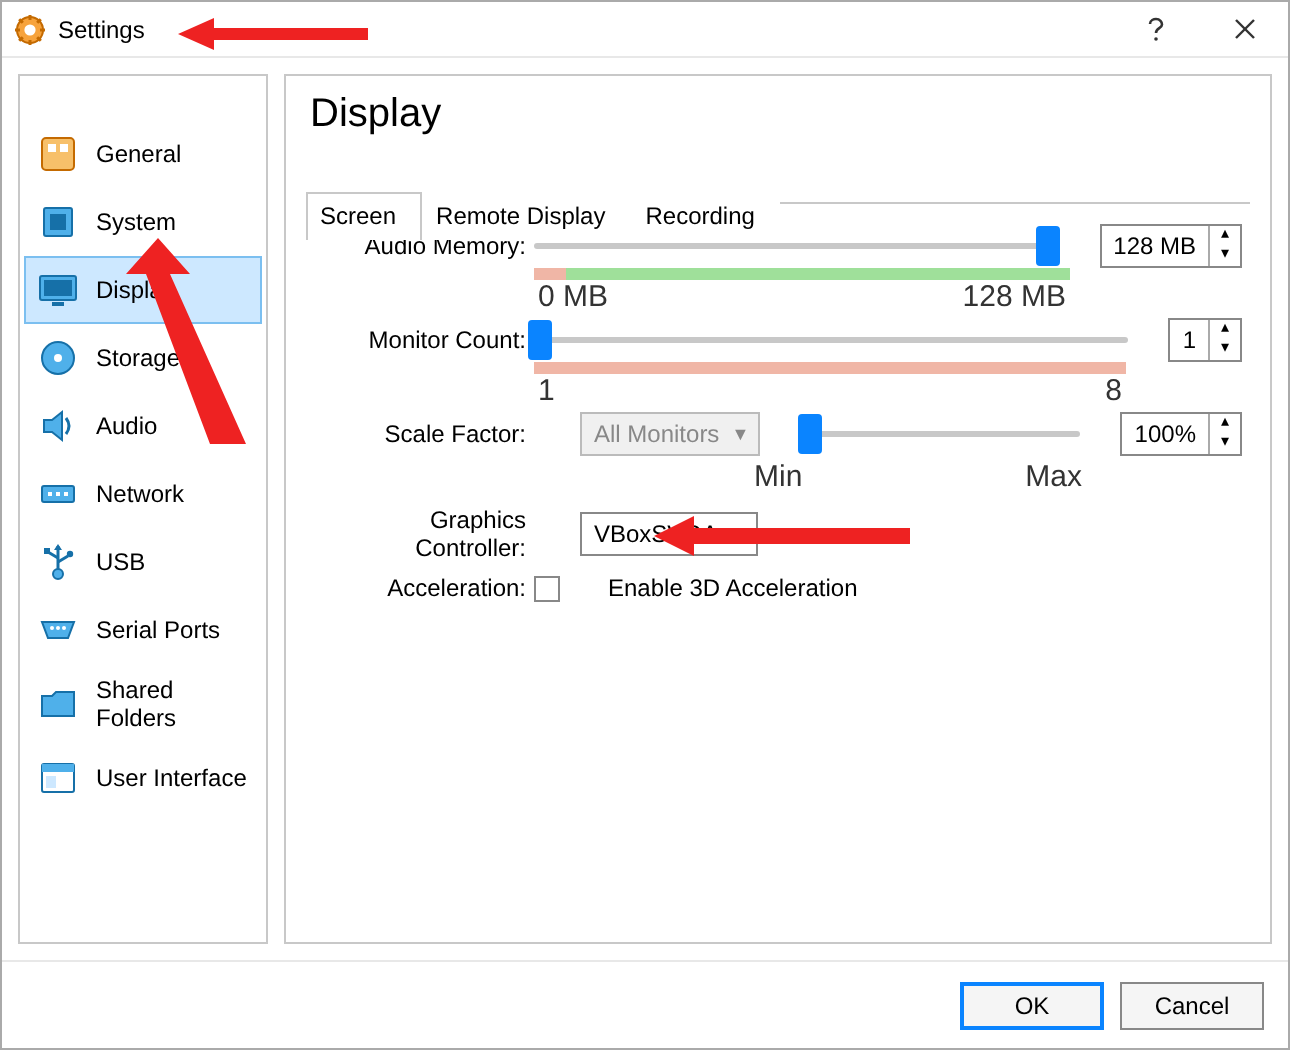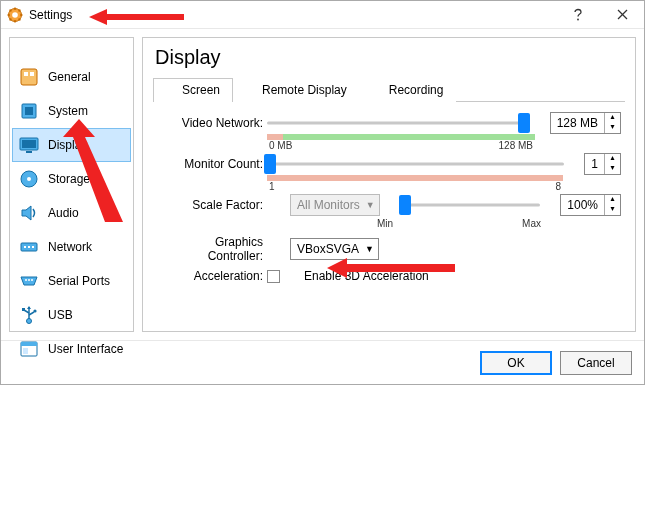--- a/index.html
+++ b/index.html
@@ -1,44 +1,44 @@
 <!DOCTYPE html>
 <html><head>
 <meta charset="utf-8">
 <style>
   * { box-sizing: border-box; }
   html, body { margin:0; padding:0; font-family: "Segoe UI", Tahoma, sans-serif; font-size:12px; color:#000; background:#fff; }
-  .window { width:645px; height:385px; border:1px solid #aaa; position:relative; background:#fff; display:flex; flex-direction:column; }
+  .window { width:645px; height:525px; border:1px solid #aaa; position:relative; background:#fff; display:flex; flex-direction:column; }
   .titlebar { height:28px; display:flex; align-items:center; padding:0 0 0 6px; border-bottom:1px solid #e8e8e8; }
   .titlebar .appicon { width:16px; height:16px; }
   .titlebar .title { margin-left:6px; font-size:12px; }
   .titlebar .spacer { flex:1; }
   .titlebar .tbtn { width:44px; height:28px; display:flex; align-items:center; justify-content:center; }
   .titlebar .tbtn svg { stroke:#333; }
   .body { flex:1; display:flex; padding:8px; gap:8px; min-height:0; }
   .sidebar { width:125px; border:1px solid #c8c8c8; background:#fff; display:flex; flex-direction:column; padding:22px 2px; }
   .navitem { display:flex; align-items:center; gap:8px; padding:6px 6px; cursor:default; }
   .navitem.selected { background:#cde8ff; border:1px solid #7bbff0; padding:5px 5px; }
   .navicon { width:22px; height:22px; display:flex; align-items:center; justify-content:center; }
   .main { flex:1; border:1px solid #c8c8c8; display:flex; flex-direction:column; padding:6px 10px 10px 10px; position:relative; }
   .page-title { font-size:20px; margin:2px 0 8px 2px; }
   .tabs { display:flex; align-items:flex-end; border-bottom:1px solid #c8c8c8; user-select:none; }
-  .tab { padding:4px 12px 5px 28px; background:#fff; border:1px solid transparent; border-bottom:none; position:relative; top:1px; }
+  .tab { padding:4px 12px 5px 6px; background:#fff; border:1px solid transparent; border-bottom:none; position:relative; top:19px; }
   .tab.active { border-color:#c8c8c8; background:#fff; }
   .formarea { padding:10px 4px 0 4px; }
   .row { display:flex; align-items:center; margin-bottom:6px; }
   .row .lbl { width:110px; text-align:right; padding-right:4px; }
   .row .control { flex:1; display:flex; align-items:center; gap:20px; }
   .slider { flex:1; position:relative; height:20px; }
   .slider .track { position:absolute; left:0; right:0; top:50%; transform:translateY(-50%); height:3px; background:#c8c8c8; border-radius:2px; }
   .slider .thumb { position:absolute; top:50%; transform:translate(-50%,-50%); width:12px; height:20px; background:#0a84ff; border-radius:2px; }
   .rangegutter { position:relative; height:6px; margin-top:-2px; }
   .gutter-red { position:absolute; height:6px; background:#f0b6a6; }
   .gutter-green { position:absolute; height:6px; background:#9fe09a; }
-  .minmax { display:flex; justify-content:space-between; width:100%; font-size:10px; color:#333; padding:0 2px; }
+  .minmax { display:flex; justify-content:space-between; width:100%; font-size:15px; color:#333; padding:0 2px; }
   .numbox { display:flex; align-items:center; border:1px solid #888; height:22px; }
   .numbox .val { padding:0 6px; min-width:46px; text-align:right; }
   .numbox.small .val { min-width:16px; text-align:center; }
   .numbox.mid .val { min-width:34px; text-align:right; }
   .numbox .spin { width:16px; display:flex; flex-direction:column; border-left:1px solid #aaa; }
   .numbox .spin div { height:10px; font-size:8px; line-height:8px; text-align:center; }
   .dropdown { display:inline-flex; align-items:center; border:1px solid #888; height:22px; padding:0 4px 0 6px; background:#fff;margin-left:23px; }
   .dropdown.disabled { background:#f0f0f0; color:#888; border-color:#bbb; }
   .dropdown .dd { margin-left:6px; font-size:9px; }
   .checkbox { width:13px; height:13px; border:1px solid #888; background:#fff; display:inline-block; margin-right:4px; vertical-align:middle; }
@@ -143,45 +143,53 @@
               <rect x="6" y="10" width="2" height="2" fill="#fff"></rect>
               <rect x="10" y="10" width="2" height="2" fill="#fff"></rect>
               <rect x="14" y="10" width="2" height="2" fill="#fff"></rect>
             </svg>
         </span>
         <span>Network</span>
       </div>
       <div class="navitem">
         <span class="navicon">
           <svg width="22" height="22" viewBox="0 0 22 22">
-              <polygon points="3,7 19,7 16,15 6,15" fill="#4fb0ea" stroke="#1670a8"></polygon>
-              <circle cx="8" cy="10" r="1" fill="#fff"></circle>
-              <circle cx="11" cy="10" r="1" fill="#fff"></circle>
-              <circle cx="14" cy="10" r="1" fill="#fff"></circle>
-            </svg>
-        </span>
-        <span>Serial Ports</span>
-      </div>
-      <div class="navitem">
-        <span class="navicon">
-          <svg width="22" height="22" viewBox="0 0 22 22">
               <circle cx="11" cy="17" r="2.5" fill="#4fb0ea" stroke="#1670a8"></circle>
               <line x1="11" y1="15" x2="11" y2="3" stroke="#1670a8" stroke-width="1.5"></line>
               <polygon points="11,2 9,5 13,5" fill="#1670a8"></polygon>
               <line x1="11" y1="9" x2="6" y2="6" stroke="#1670a8" stroke-width="1.5"></line>
               <rect x="4" y="4" width="3" height="3" fill="#1670a8"></rect>
               <line x1="11" y1="11" x2="16" y2="8" stroke="#1670a8" stroke-width="1.5"></line>
               <circle cx="17" cy="7" r="1.6" fill="#1670a8"></circle>
             </svg>
         </span>
         <span>USB</span>
       </div>
       <div class="navitem">
         <span class="navicon">
           <svg width="22" height="22" viewBox="0 0 22 22">
+              <polygon points="3,7 19,7 16,15 6,15" fill="#4fb0ea" stroke="#1670a8"></polygon>
+              <circle cx="8" cy="10" r="1" fill="#fff"></circle>
+              <circle cx="11" cy="10" r="1" fill="#fff"></circle>
+              <circle cx="14" cy="10" r="1" fill="#fff"></circle>
+            </svg>
+        </span>
+        <span>Serial Ports</span>
+      </div>
+      <div class="navitem">
+        <span class="navicon">
+          <svg width="22" height="22" viewBox="0 0 22 22">
+              <path d="M3 7 L8 7 L10 5 L19 5 L19 17 L3 17 Z" fill="#4fb0ea" stroke="#1670a8"></path>
+            </svg>
+        </span>
+        <span>Shared Folders</span>
+      </div>
+      <div class="navitem">
+        <span class="navicon">
+          <svg width="22" height="22" viewBox="0 0 22 22">
               <rect x="3" y="4" width="16" height="14" rx="1" fill="#fff" stroke="#1670a8"></rect>
               <rect x="3" y="4" width="16" height="4" fill="#4fb0ea"></rect>
               <rect x="5" y="10" width="5" height="6" fill="#cde8ff"></rect>
             </svg>
         </span>
         <span>User Interface</span>
       </div>
     </div>
 
     <div class="main">
@@ -189,21 +197,21 @@
 
       <div class="tabs">
         <div class="tab active">Screen</div>
         <div class="tab">Remote Display</div>
         <div class="tab">Recording</div>
       </div>
 
       <div class="formarea">
 
         <div class="row">
-          <div class="lbl">Video Network:</div>
+          <div class="lbl">Audio Memory:</div>
           <div class="control">
             <div class="slider">
               <div class="track"></div>
               <div class="thumb" style="left:98%"></div>
             </div>
             <div class="numbox">
               <span class="val">128 MB</span>
               <span class="spin">
                   <div>▴</div>
                   <div>▾</div>

